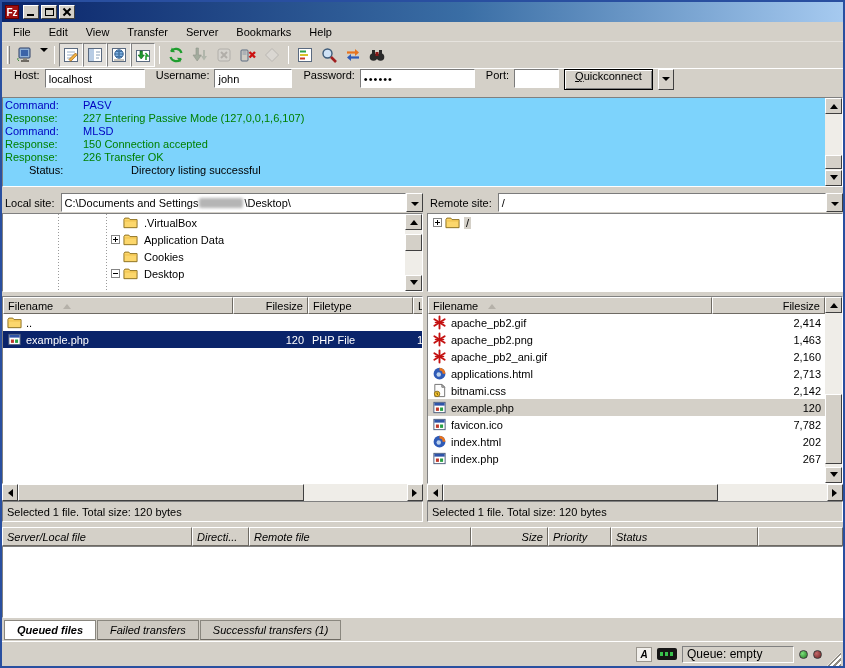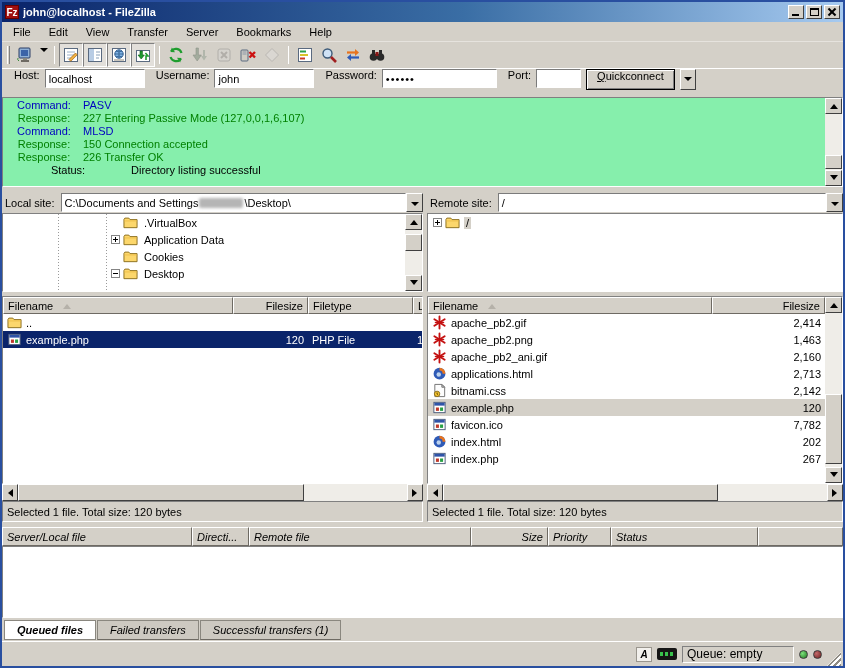--- a/index.html
+++ b/index.html
@@ -27,27 +27,27 @@
   .tbtn { width:24px; height:24px; display:flex; align-items:center; justify-content:center; border:1px solid transparent; }
   .tbtn.pressed { border-color:#808080 #fff #fff #808080; background:#e2dfda; }
   .tbtn.disabled svg { opacity:.45; filter:grayscale(.8); }
   .darrow { width:0; height:0; border:4px solid transparent; border-top:4px solid #000; margin-top:4px; }
   .dbtn { width:13px; height:22px; display:flex; justify-content:center; }
 
   
   .quickbar { height:29px; flex:0 0 29px; display:flex; gap:5px; padding-left:6px; border-top:1px solid #fff; }
   .qlabel { margin-left:6px; }
   .field { height:19px; border:1px solid; border-color:#7b7b7b #fff #fff #7b7b7b; background:#fff; font-family:"Liberation Sans",sans-serif; font-size:11px; padding:1px 3px; }
-  .f-host{width:100px;} .f-user{width:100px;} .f-pass{width:115px; letter-spacing:1px;} .f-port{width:45px;}
+  .f-host{width:100px;} .f-user{width:78px;} .f-pass{width:115px; letter-spacing:1px;} .f-port{width:45px;}
   .qcbtn { height:21px; padding:0 10px; background:#d4d0c8; border:1px solid #000; box-shadow:inset 1px 1px 0 #fff, inset -1px -1px 0 #808080; font-family:"Liberation Sans",sans-serif; font-size:11px; display:inline-block; }
   .qcbtn::first-letter { text-decoration:underline; }
   .qcdrop { width:16px; height:21px; background:#d4d0c8; border:1px solid; border-color:#fff #404040 #404040 #fff; display:flex; justify-content:center; }
 
   
-  .logwrap { height:90px; flex:0 0 90px; border:1px solid; border-color:#808080 #fff #fff #808080; background:#86efac; display:flex;text-align:center; }
+  .logwrap { height:90px; flex:0 0 90px; border:1px solid; border-color:#808080 #fff #fff #808080; background:#7dd3fc; display:flex; }
   .logbody { flex:1; padding:1px 0 0 2px; overflow:hidden; }
   .logline { display:flex; height:13px; line-height:13px; white-space:nowrap; }
   .loglabel { width:78px; flex:0 0 78px; }
   .cmd { color:#0000c0; } .resp { color:#008000; } .stat { color:#000;margin-left:24px; }
 
   
   .sbv { width:17px; flex:0 0 17px; background:#efede8; position:relative; }
   .sbh { height:17px; flex:0 0 17px; background:#efede8; position:relative; }
   .sbtn { position:absolute; width:17px; height:16px; background:#d4d0c8; border:1px solid; border-color:#fff #404040 #404040 #fff; display:flex; align-items:center; justify-content:center; }
   .sbv .up { top:0; left:0; } .sbv .dn { bottom:0; left:0; }
@@ -160,21 +160,20 @@
       <rect x="4.2" y="8" width="3.2" height="3.6" fill="#c0392b"></rect>
       <rect x="8.6" y="8" width="3.2" height="3.6" fill="#27a044"></rect>
     </symbol>
   </defs>
 </svg>
 
 <div class="window">
 
   <div class="titlebar">
     <span class="appicon">Fz</span>
-    <span class="title">john@localhost - FileZilla</span>
     <span class="winbtns">
       <span class="wbtn">
           <span class="g-min"></span>
         </span>
       <span class="wbtn">
           <span class="g-max"></span>
         </span>
       <span class="wbtn">
           <span class="g-x1"></span>
           <span class="g-x2"></span>

